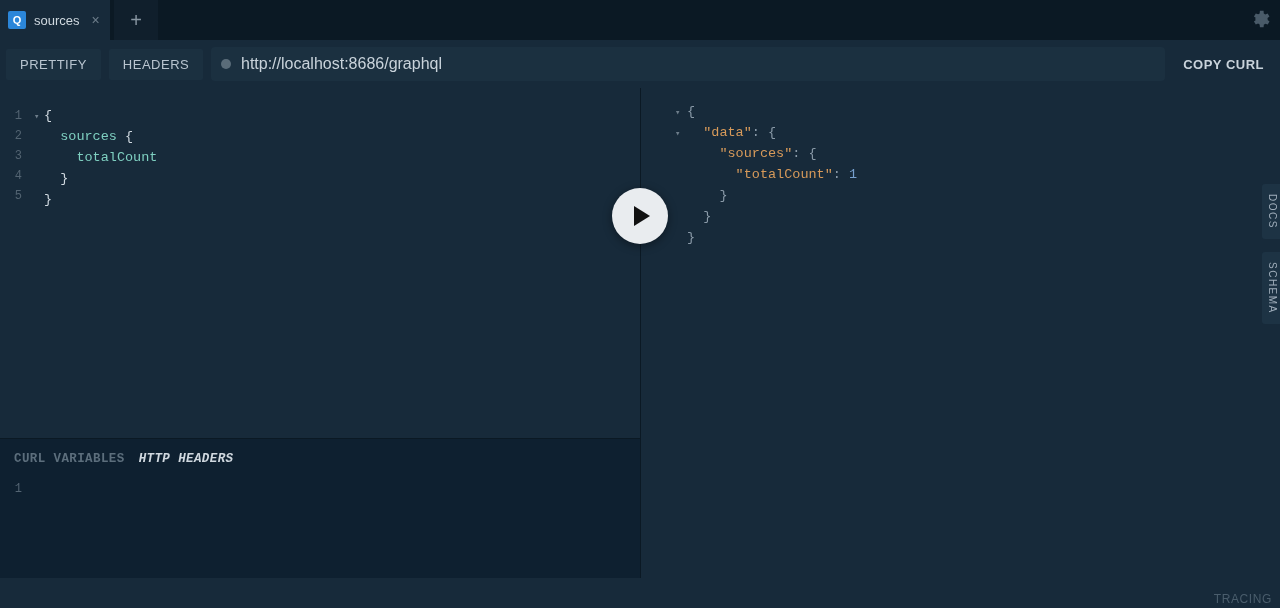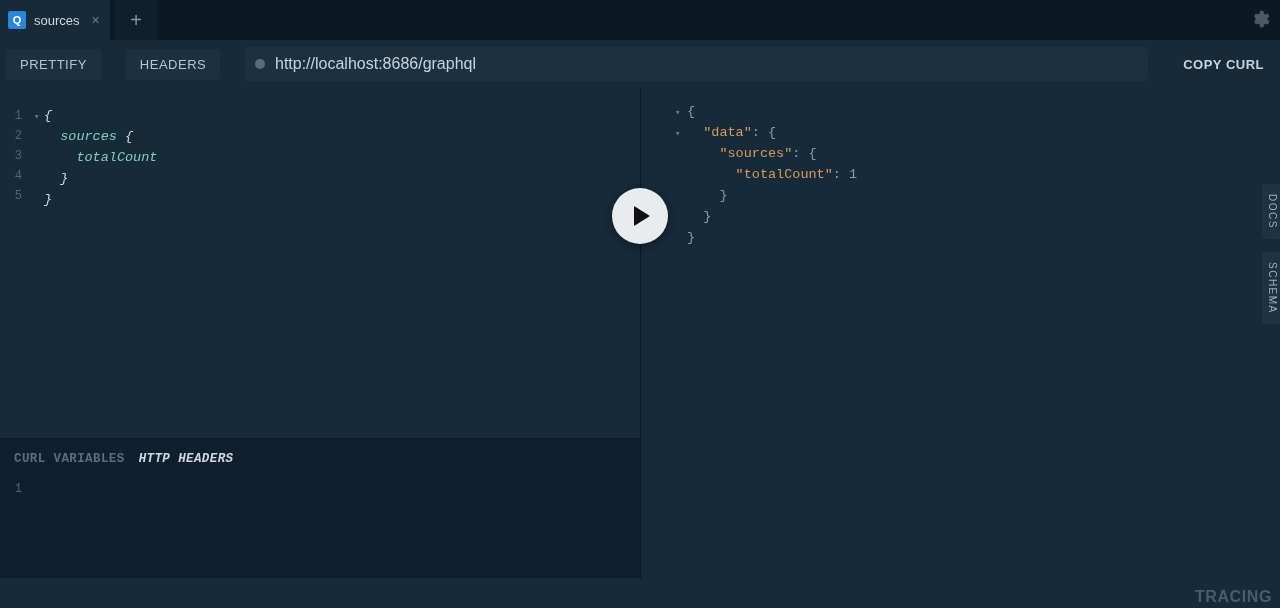--- a/index.html
+++ b/index.html
@@ -62,21 +62,21 @@
       cursor: pointer;
     }
 
     
     .toolbar {
       height: 48px;
       background: #172a3a;
       display: flex;
       align-items: center;
       padding: 0 6px;
-      gap: 25px;
+      gap: 8px;
     }
     .btn {
       background: #1b3040;
       color: #b8c4cf;
       padding: 8px 14px;
       font-size: 13px;
       letter-spacing: 0.5px;
       border-radius: 2px;
       cursor: pointer;
       font-weight: 500;
@@ -141,21 +141,20 @@
       text-align: right;
       color: #536472;
       padding-right: 6px;
       user-select: none;
       font-size: 12px;
     }
     .code {
       padding-left: 6px;
       color: #cfd8df;
       white-space: pre;
-      font-style: italic;
     }
     .fold-marker { color:#6d7d8a; font-size:9px; display:inline-block; width:10px; }
     .kw-field { color: #7fd0c1; }
     .brace { color: #cfd8df; }
 
     .variables-area {
       flex: 1;
       background: #0e2030;
       border-top: 1px solid #0b1924;
     }
@@ -224,23 +223,23 @@
     }
     .docs-btn { top: 184px; }
     .schema-btn { top: 252px; }
 
     
     .footer {
       position: absolute;
       bottom: 2px;
       right: 8px;
       color: #4a5d6c;
-      font-size: 16px;
+      font-size: 12px;
       letter-spacing: 0.6px;
-      font-weight: 700;
+      font-weight: 400;
     }
   </style>
 </head>
 <body>
 
 <div class="tabbar">
   <div class="tab">
     <span class="q-badge">Q</span>
     <span>sources</span>
     <span class="close">×</span>

